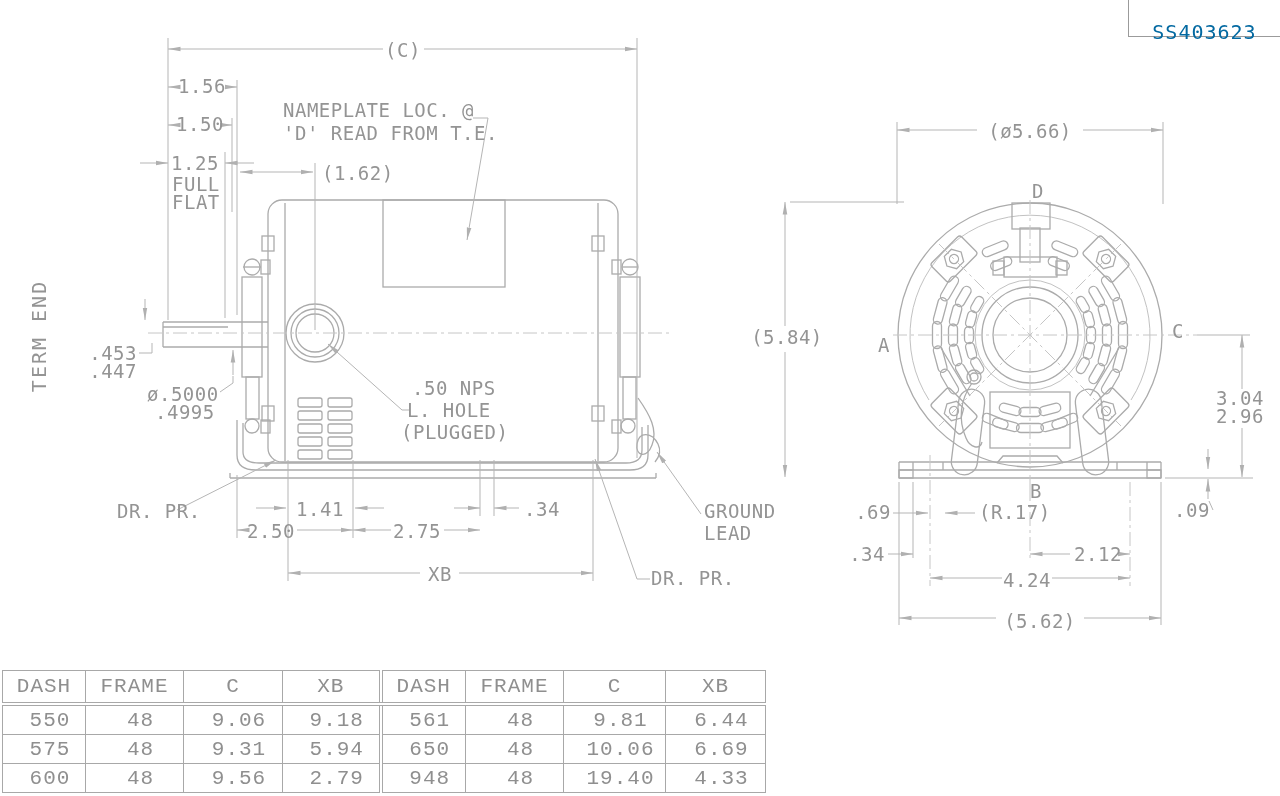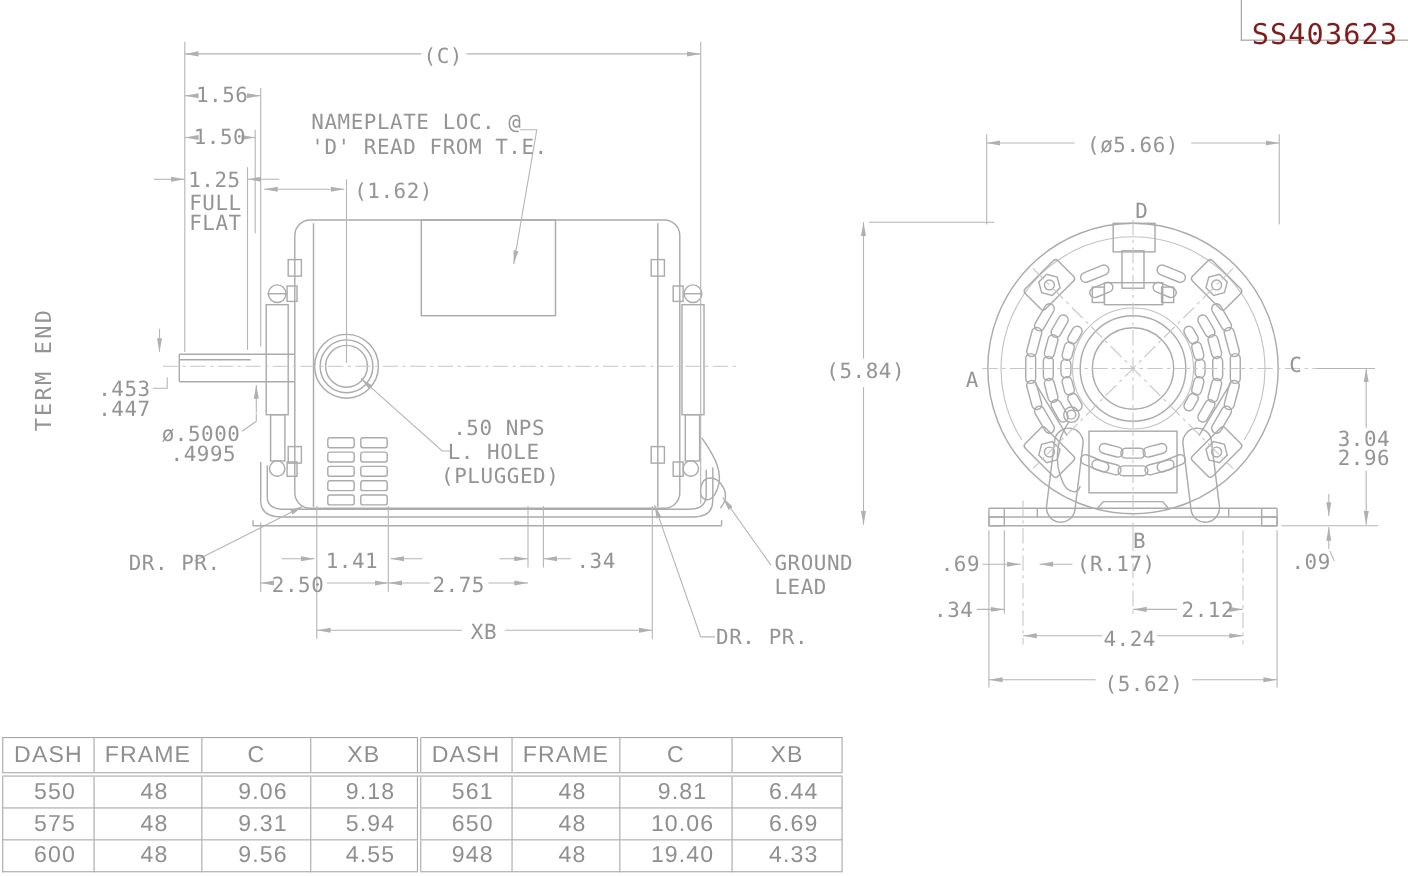--- a/index.html
+++ b/index.html
@@ -3,37 +3,37 @@
 <meta charset="utf-8">
 <style>
   html,body{margin:0;padding:0;}
   body{width:1280px;height:796px;background:#ffffff;overflow:hidden;position:relative;
        font-family:"DejaVu Sans Mono", monospace;}
   #stage{position:absolute;left:0;top:0;width:1280px;height:796px;background:#fff;}
   
   #titleblock{position:absolute;left:1128px;top:0;width:151px;height:36px;
     border-left:1.5px solid #9b9b9b;border-bottom:1.5px solid #9b9b9b;
     display:flex;align-items:center;justify-content:center;}
-  #titleblock span{font-size:26px;color:#7f1d1d;letter-spacing:1px;margin-top:28px;}
+  #titleblock span{font-size:20px;color:#0369a1;letter-spacing:1px;margin-top:28px;}
   
   svg{position:absolute;left:0;top:0;}
   .ln{stroke:#ababab;fill:none;stroke-width:1.3px;}
   .ln2{stroke:#c2c2c2;fill:none;stroke-width:1px;}
   .dim{stroke:#b5b5b5;fill:none;stroke-width:1px;}
   .cl{stroke:#c6c6c6;fill:none;stroke-width:1px;stroke-dasharray:14 4 3 4;}
   .txt{fill:#949494;stroke:none;font-family:"DejaVu Sans Mono",monospace;}
   .txt text{font-size:19px;letter-spacing:0.5px;}
   .mid{text-anchor:middle;}
   .end{text-anchor:end;}
   text.big{font-size:20px;letter-spacing:2px;}
   
   #dimtable{position:absolute;left:2px;top:670px;border-collapse:collapse;table-layout:fixed;
     background:#fff;}
   #dimtable th,#dimtable td{border:1.5px solid #a8a8a8;text-align:center;vertical-align:middle;
-    color:#8f8f8f;font-weight:normal;font-size:21px;font-family:Liberation Sans, sans-serif;
+    color:#8f8f8f;font-weight:normal;font-size:21px;font-family:Liberation Mono, monospace;
     padding:0;letter-spacing:1px;}
   #dimtable thead th{height:31px;border-bottom:4px double #a8a8a8;}
   #dimtable tbody td{height:28px;padding-left:12px;}
   #dimtable .sep{border-left:4px double #a8a8a8;}
 </style>
 </head>
 <body>
 
 <div id="stage">
 
@@ -402,21 +402,21 @@
         <td>5.94</td>
         <td class="sep">650</td>
         <td>48</td>
         <td>10.06</td>
         <td>6.69</td>
       </tr>
       <tr>
         <td>600</td>
         <td>48</td>
         <td>9.56</td>
-        <td>4.55</td>
+        <td>2.79</td>
         <td class="sep">948</td>
         <td>48</td>
         <td>19.40</td>
         <td>4.33</td>
       </tr>
     </tbody>
   </table>
 </div>
 
 </body></html>

